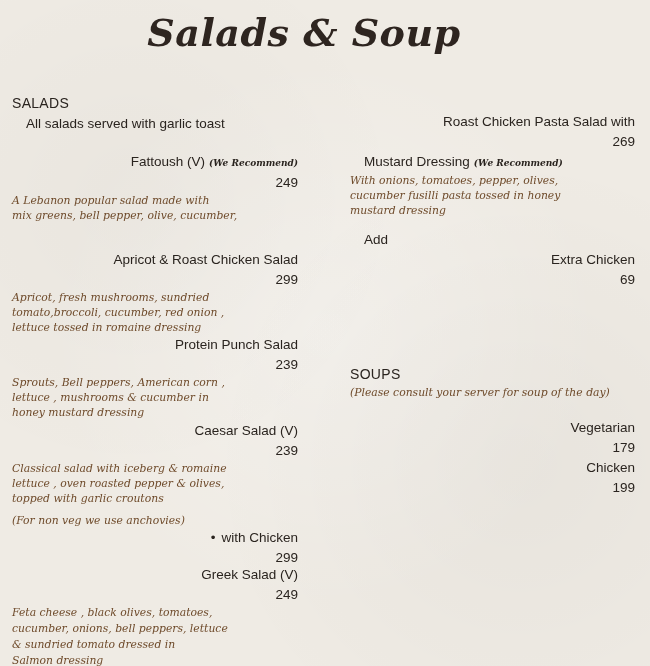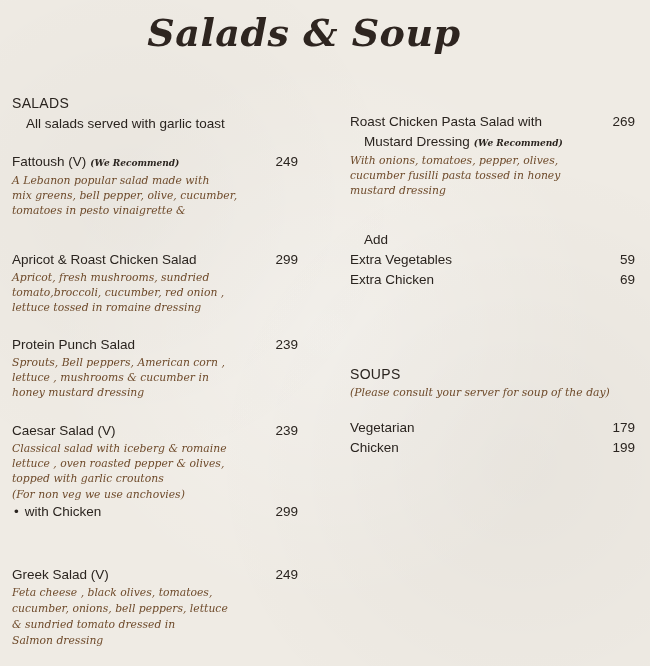--- a/index.html
+++ b/index.html
@@ -20,21 +20,21 @@
     font-family: "DejaVu Serif", serif;
     font-style: italic; font-weight: bold;
     font-size: 38px; color: #2e2520; letter-spacing: 0.5px;
   }
   .col { position: absolute; }
   .col-left { left: 12px; top: 95px; width: 286px; }
   .col-right { left: 350px; top: 112px; width: 286px; }
   .abs { position: absolute; left: 0; }
   .heading { font-size: 14px; font-weight: normal; letter-spacing: 0.3px; }
   .line { font-size: 13.5px; line-height: 20px; white-space: nowrap; margin-left: 14px; }
-  .row { display: flex; justify-content: space-between; align-items: flex-start; width: 286px; font-size: 13.5px; line-height: 20px; }
+  .row { display: flex; justify-content: space-between; align-items: flex-end; width: 286px; font-size: 13.5px; line-height: 20px; flex-direction: column; }
   .row-r { width: 285px; }
   .desc {
     font-family: "DejaVu Serif", serif; font-style: italic;
     font-size: 10.8px; line-height: 15px; color: #6e4a2a;
     white-space: nowrap;
   }
   .rec {
     font-family: "DejaVu Serif", serif; font-style: italic; font-weight: bold;
     font-size: 9px; color: #2a241f; margin-left: 4px;
   }
@@ -51,21 +51,20 @@
   <div class="abs line" style="top:19px">All salads served with garlic toast</div>
 
   <div class="abs" style="top:57px">
     <div class="row">
       <span><span>Fattoush (V)</span><span class="rec">(We Recommend)</span></span>
       <span class="price">249</span>
     </div>
     <div class="desc">
       <div>A Lebanon popular salad made with</div>
       <div>mix greens, bell pepper, olive, cucumber,</div>
-      <div>tomatoes in pesto vinaigrette &amp;</div>
     </div>
   </div>
 
   <div class="abs" style="top:155px">
     <div class="row">
       <span>Apricot &amp; Roast Chicken Salad</span>
       <span class="price">299</span>
     </div>
     <div class="desc">
       <div>Apricot, fresh mushrooms, sundried</div>
@@ -88,21 +87,21 @@
 
   <div class="abs" style="top:326px">
     <div class="row">
       <span>Caesar Salad (V)</span>
       <span class="price">239</span>
     </div>
     <div class="desc">
       <div>Classical salad with iceberg &amp; romaine</div>
       <div>lettuce , oven roasted pepper &amp; olives,</div>
       <div>topped with garlic croutons</div>
-      <div style="margin-top:1px">(For non veg we use anchovies)</div>
+      <div style="margin-top:7px">(For non veg we use anchovies)</div>
     </div>
     <div class="row">
       <span class="bullet">with Chicken</span>
       <span class="price">299</span>
     </div>
   </div>
 
   <div class="abs" style="top:470px">
     <div class="row">
       <span>Greek Salad (V)</span>
@@ -129,24 +128,20 @@
     <div class="desc">
       <div>With onions, tomatoes, pepper, olives,</div>
       <div>cucumber fusilli pasta tossed in honey</div>
       <div>mustard dressing</div>
     </div>
   </div>
 
   <div class="abs" style="top:118px">
     <div class="line">Add</div>
     <div class="row row-r">
-      <span>Extra Vegetables</span>
-      <span class="price">59</span>
-    </div>
-    <div class="row row-r">
       <span>Extra Chicken</span>
       <span class="price">69</span>
     </div>
   </div>
 
   <div class="abs" style="top:254px">
     <div class="heading">SOUPS</div>
     <div class="desc" style="margin-top:3px">(Please consult your server for soup of the day)</div>
     <div style="height:18px"></div>
     <div class="row row-r">

